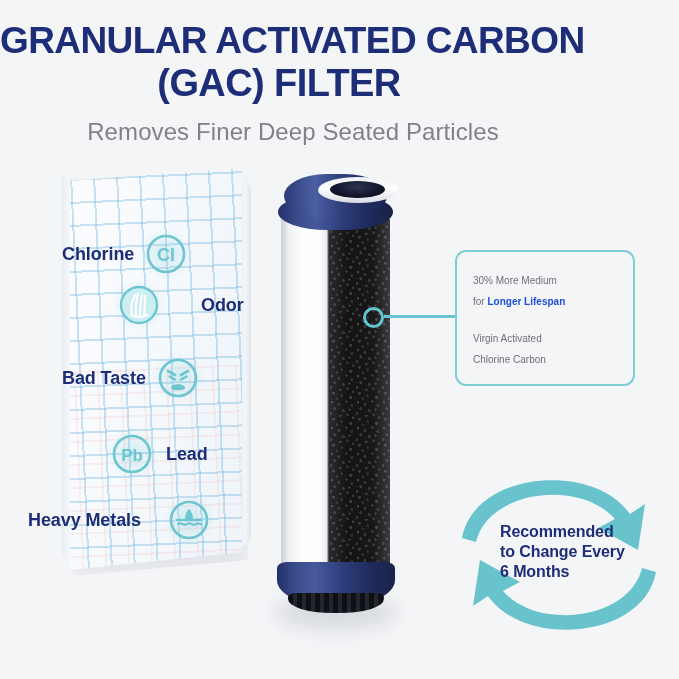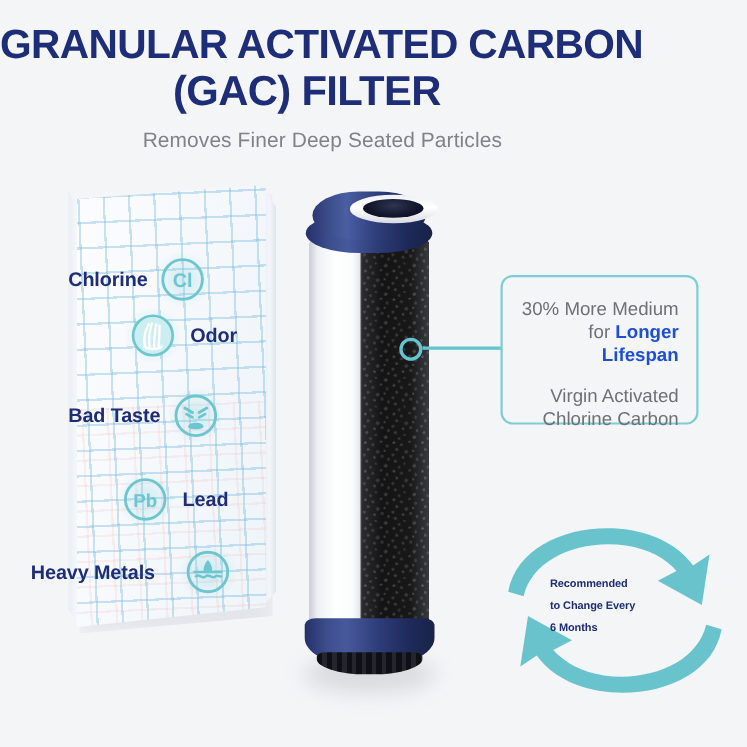--- a/index.html
+++ b/index.html
@@ -32,21 +32,21 @@
     font-size: 38px;
     font-weight: bold;
     color: #1e2d78;
     letter-spacing: -0.6px;
     line-height: 42px;
     white-space: nowrap;
   }
   .title-line.l1 { font-size: 37px; }
   #subtitle {
     margin-top: 14px;
-    font-size: 19px;
+    font-size: 24px;
     color: #808288;
     letter-spacing: 0.1px;
     padding-left: 28px;
   }
 
   
   #panel-wrap {
     position: absolute;
     left: 62px;
     top: 168px;
@@ -131,21 +131,21 @@
     position: absolute;
     left: -4px; top: -4px;
     width: 52px; height: 52px;
     border-radius: 50%;
     background: radial-gradient(circle, rgba(120,205,215,0.30) 0%, rgba(120,205,215,0.05) 62%, rgba(0,0,0,0) 72%);
   }
   .contam-icon svg { position: relative; display: block; }
 
   #c-chlorine   { left: 0px;   top: 232px; align-items: center; }
   #c-chlorine .contam-label { margin-right: 10px; }
-  #c-odor       { left: 55px;  top: 283px; }
+  #c-odor       { left: 55px;  top: 283px; gap: 28px; }
   #c-odor .contam-label { margin-left: 12px; }
   #c-badtaste   { left: 0px;   top: 356px; }
   #c-badtaste .contam-label { margin-right: 10px; }
   #c-lead       { left: 48px;  top: 432px; }
   #c-lead .contam-label { margin-left: 12px; }
   #c-heavy      { left: 0px;   top: 498px; gap: 18px; }
   #c-heavy .contam-label { margin-right: 8px; }
 
   
   #cartridge {
@@ -268,39 +268,38 @@
     position: absolute;
     left: 455px; top: 250px;
     width: 180px; height: 136px;
     border: 2.5px solid #7ecdd5;
     border-radius: 11px;
     box-sizing: border-box;
     padding: 18px 16px 0 16px;
     background: #f4f5f7;
   }
   .callout-p {
-    font-size: 17px;
+    font-size: 10px;
     line-height: 21px;
     color: #6e7075;
-    text-align: right;
   }
   .callout-p b { color: #1d4ed8; font-weight: bold; }
   #callout-p2 { margin-top: 16px; }
 
   
   #cycle {
     position: absolute;
     left: 452px; top: 472px;
     width: 214px; height: 166px;
   }
   #cycle-text {
     position: absolute;
     left: 48px; top: 50px;
     width: 130px;
-    font-size: 10px;
+    font-size: 16px;
     font-weight: bold;
     line-height: 20px;
     color: #1e2d78;
     letter-spacing: -0.1px;
   }
 </style>
 </head>
 <body>
 
 <div id="stage">

